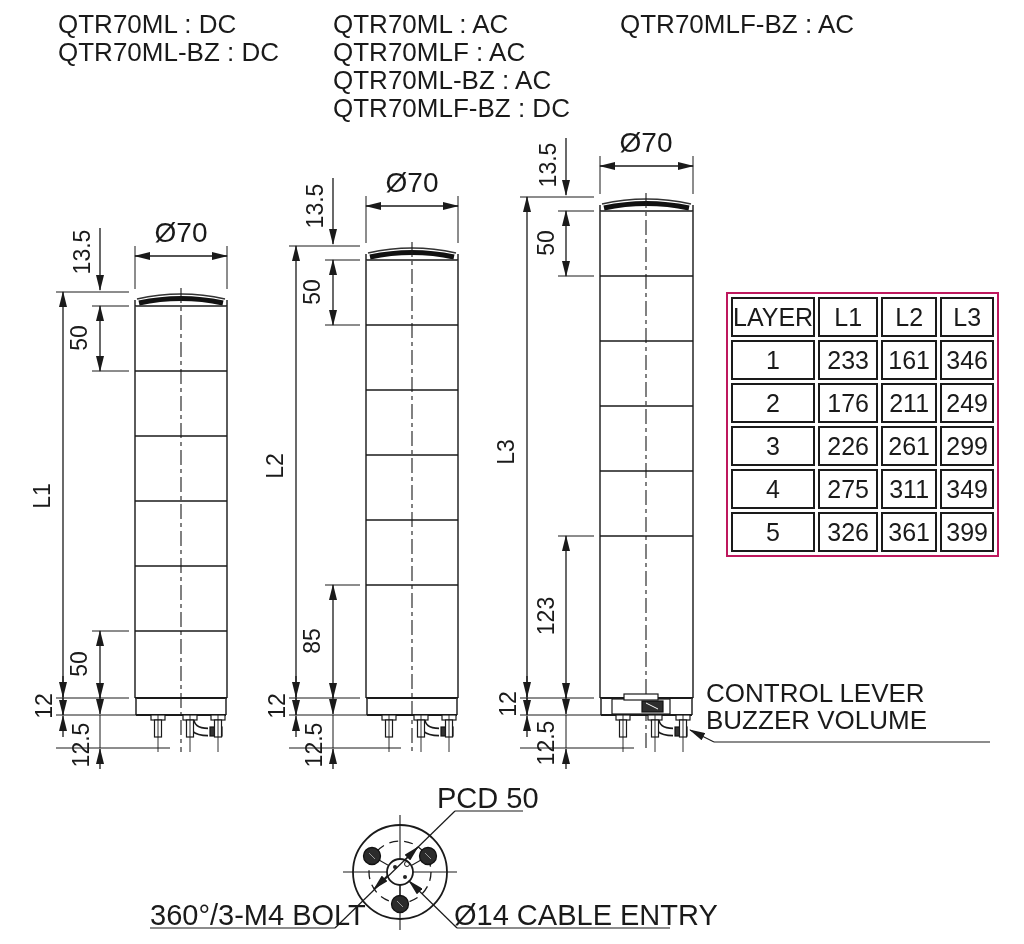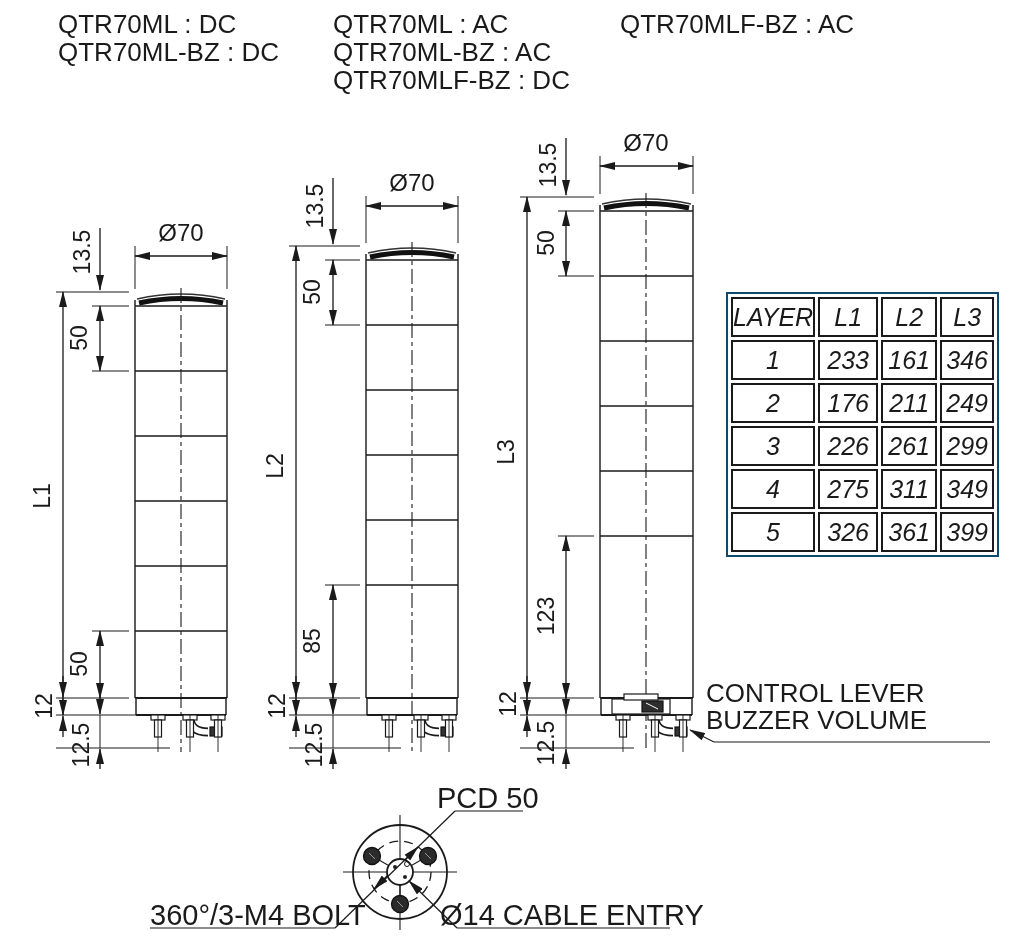--- a/index.html
+++ b/index.html
@@ -3,24 +3,24 @@
 <meta charset="utf-8">
 <style>
   * { margin:0; padding:0; box-sizing:content-box; }
   html,body { background:#fff; }
   body { font-family:"Liberation Sans", sans-serif; color:#1a1a1a; }
   .canvas { position:relative; width:1024px; height:944px; background:#ffffff; overflow:hidden; }
   .canvas svg { position:absolute; left:0; top:0; }
   .mgroup { position:absolute; }
   .ml { font-size:26px; line-height:28px; white-space:nowrap; letter-spacing:0px; }
   .dv { position:absolute; transform:translate(-50%,-50%) rotate(-90deg); font-size:23px; white-space:nowrap; }
-  .dh { position:absolute; transform:translate(-50%,-50%); font-size:24px; white-space:nowrap; }
+  .dh { position:absolute; transform:translate(-50%,-50%); font-size:28px; white-space:nowrap; }
   .note { position:absolute; font-size:29px; white-space:nowrap; }
   .note2 { position:absolute; font-size:26px; line-height:27px; white-space:nowrap; }
-  table.spec { position:absolute; left:726px; top:292px; border-collapse:separate; border-spacing:3px; border:2px solid #0c4a6e; background:#fff;font-style:italic; }
+  table.spec { position:absolute; left:726px; top:292px; border-collapse:separate; border-spacing:3px; border:2px solid #be185d; background:#fff; }
   table.spec td { border:2px solid #1a1a1a; text-align:center; vertical-align:middle; font-size:25px; height:36px; padding:0; }
   td.c0 { width:74px; } td.c1 { width:56px; } td.c2 { width:52px; } td.c3 { width:50px; }
 </style>
 </head>
 <body>
 
 <div class="canvas">
 
 <svg width="1024" height="944" viewBox="0 0 1024 944">
   <defs>
@@ -245,20 +245,21 @@
     </g>
   </g>
 </svg>
 
 <div class="mgroup" style="left:58px;top:10px">
   <div class="ml">QTR70ML : DC</div>
   <div class="ml">QTR70ML-BZ : DC</div>
 </div>
 <div class="mgroup" style="left:333px;top:10px">
   <div class="ml">QTR70ML : AC</div>
+  <div class="ml">QTR70MLF : AC</div>
   <div class="ml">QTR70ML-BZ : AC</div>
   <div class="ml">QTR70MLF-BZ : DC</div>
 </div>
 <div class="mgroup" style="left:620px;top:10px">
   <div class="ml">QTR70MLF-BZ : AC</div>
 </div>
 
 <span class="dv" style="left:82px;top:252px">13.5</span>
 <span class="dh" style="left:181px;top:233px">Ø70</span>
 <span class="dv" style="left:79px;top:338px">50</span>
@@ -282,21 +283,21 @@
 <span class="dv" style="left:546px;top:616px">123</span>
 <span class="dv" style="left:508px;top:704px">12</span>
 <span class="dv" style="left:546px;top:743px">12.5</span>
 
 <div class="note2" style="left:706px;top:680px">
   <div>CONTROL LEVER</div>
   <div>BUZZER VOLUME</div>
 </div>
 <span class="note" style="left:437px;top:782px">PCD 50</span>
 <span class="note" style="left:150px;top:899px">360°/3-M4 BOLT</span>
-<span class="note" style="left:440px;top:899px">Ø14 CABLE ENTRY</span>
+<span class="note" style="left:454px;top:899px">Ø14 CABLE ENTRY</span>
 
 <table class="spec">
   <tbody>
         <tr>
     <td class="c0">LAYER</td>
     <td class="c1">L1</td>
     <td class="c2">L2</td>
     <td class="c3">L3</td>
   </tr>
   <tr>

